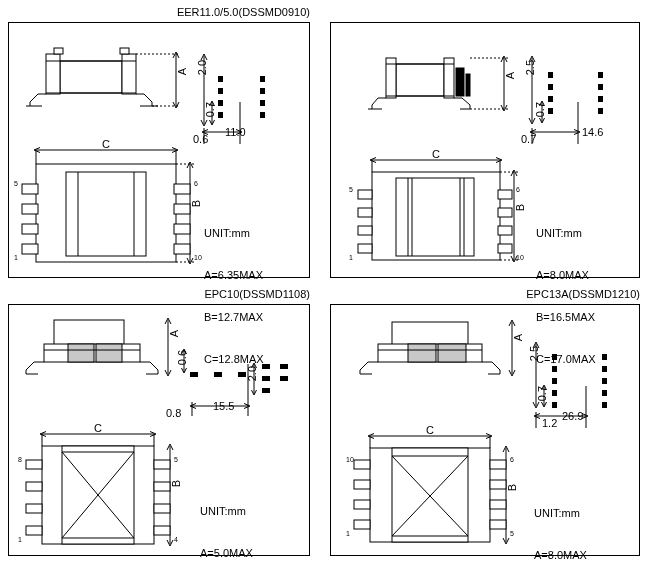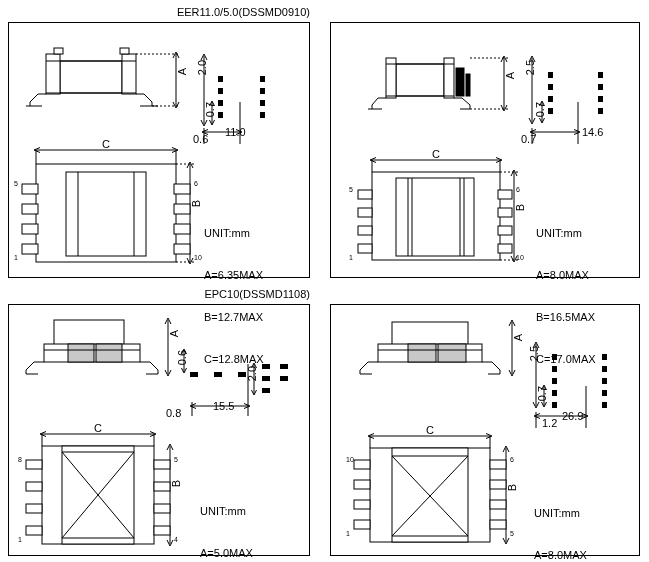--- a/index.html
+++ b/index.html
@@ -307,20 +307,21 @@
 
     <div class="unitbox" style="left:192px;top:188px;">
       <div>UNIT:mm</div>
       <div>A=5.0MAX</div>
       
       
     </div>
   </div>
 
   <div class="panel" style="left:330px;top:288px;width:310px;height:268px;">
+    <div class="panel-title">EPC13A(DSSMD1210)</div>
     <div class="frame"></div>
 
     <svg width="310" height="268">
       <g stroke="#000" fill="none" stroke-width="1">
         <rect x="62" y="34" width="76" height="28" fill="#fff"></rect>
         <rect x="48" y="56" width="104" height="18" fill="#fff"></rect>
         <rect x="78" y="56" width="28" height="18" fill="#c8c8c8"></rect>
         <rect x="108" y="56" width="28" height="18" fill="#c8c8c8"></rect>
         <line x1="48" y1="62" x2="152" y2="62"></line>
         <path d="M48 74 L38 74 L30 82 L30 86 L42 86"></path>

